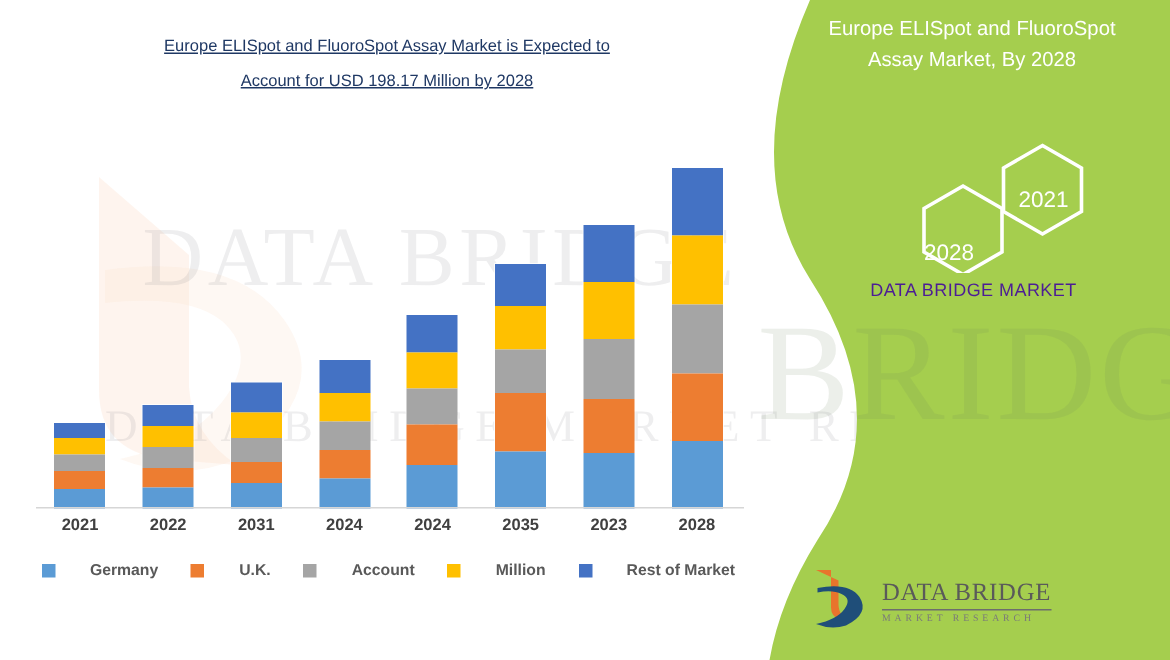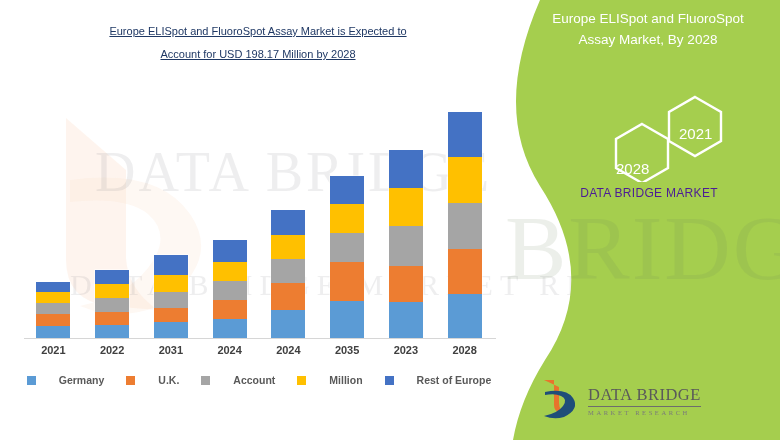--- a/index.html
+++ b/index.html
@@ -294,21 +294,21 @@
         <div class="lg-item">
           <span class="lg-swatch" style="background: rgb(165, 165, 165);"></span>
           <span class="lg-label">Account</span>
         </div>
         <div class="lg-item">
           <span class="lg-swatch" style="background: rgb(255, 192, 0);"></span>
           <span class="lg-label">Million</span>
         </div>
         <div class="lg-item">
           <span class="lg-swatch" style="background: rgb(68, 114, 196);"></span>
-          <span class="lg-label">Rest of Europe</span>
+          <span class="lg-label">Rest of Market</span>
         </div>
       </div>
   </div>
 
   <div id="panel-title">
     <div>Europe ELISpot and FluoroSpot</div>
     <div>Assay Market, By 2028</div>
   </div>
 
   <div id="hexes">

